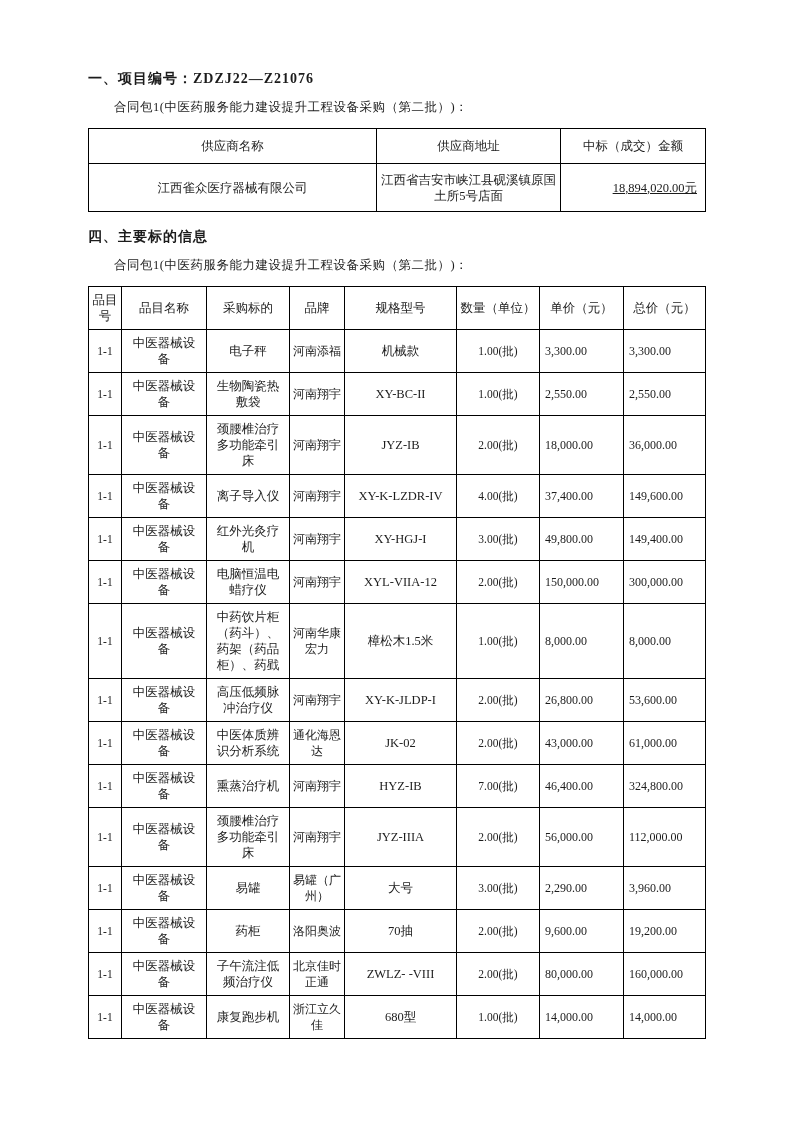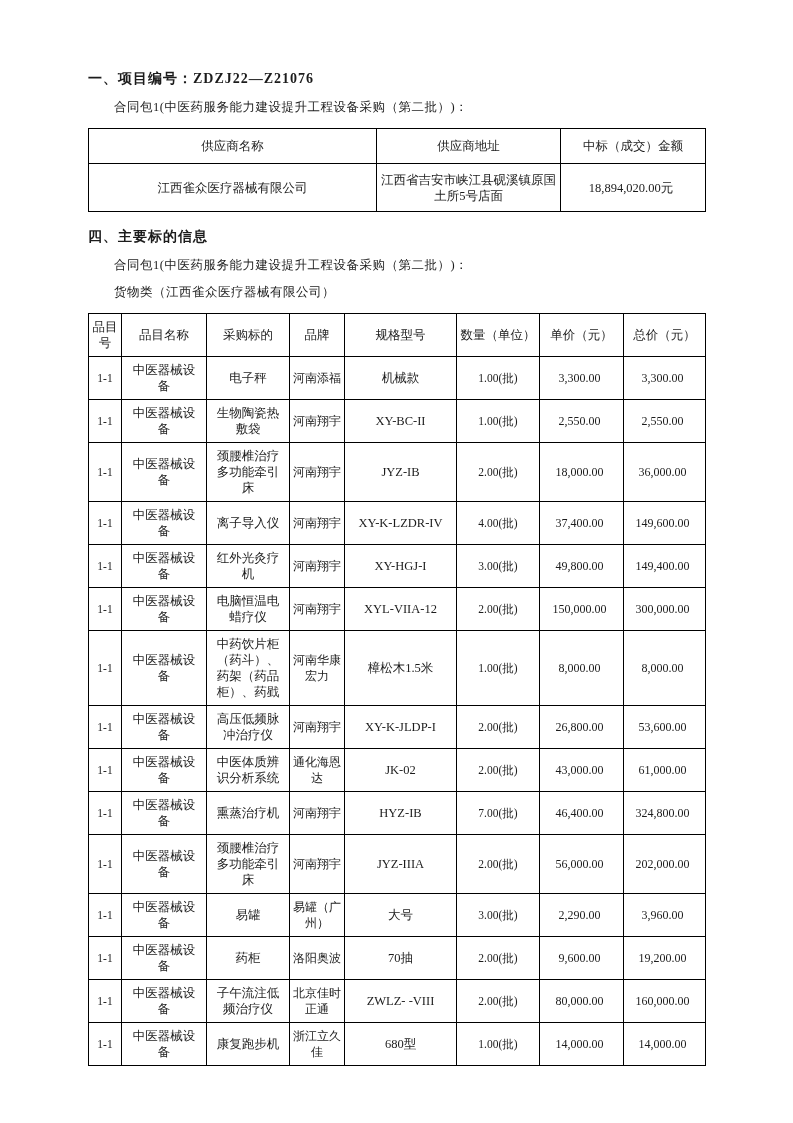--- a/index.html
+++ b/index.html
@@ -49,38 +49,38 @@
     word-break: break-all;
     font-weight: normal;
   }
   
   #result-table { margin-top: 13px; }
   #result-table th { height: 35px; }
   #result-table td { height: 48px; }
   #result-table col:nth-child(1) { width: 288px; }
   #result-table col:nth-child(2) { width: 184px; }
   #result-table col:nth-child(3) { width: 145px; }
-  #result-table td:nth-child(3) { text-align: center; padding-right: 8px; }
+  #result-table td:nth-child(3) { text-align: right; padding-right: 8px; text-decoration: underline; }
   
   #items-table { margin-top: 13px; }
   #items-table col:nth-child(1) { width: 33px; }
   #items-table col:nth-child(2) { width: 85px; }
   #items-table col:nth-child(3) { width: 83px; }
   #items-table col:nth-child(4) { width: 55px; }
   #items-table col:nth-child(5) { width: 112px; }
   #items-table col:nth-child(6) { width: 83px; }
   #items-table col:nth-child(7) { width: 84px; }
   #items-table col:nth-child(8) { width: 82px; }
   #items-table th { padding: 5px 2px; }
   #items-table td { padding: 5px 5px; }
   #items-table td:nth-child(1) { padding: 5px 1px; font-size: 11.5px; }
   #items-table td:nth-child(4) { padding: 5px 2px; font-size: 12px; }
   #items-table td:nth-child(6) { font-size: 11.5px; padding: 5px 2px; }
   #items-table td:nth-child(7),
-  #items-table td:nth-child(8) { text-align: center; padding-right: 9px; font-size: 12px; }
+  #items-table td:nth-child(8) { text-align: left; padding-right: 9px; font-size: 12px; }
 </style>
 </head>
 <body>
 
 <div class="page">
 
   <div class="h-line h1">一、项目编号：ZDZJ22—Z21076</div>
 
 
 
@@ -105,21 +105,20 @@
           <td>江西省吉安市峡江县砚溪镇原国土所5号店面</td>
           <td>18,894,020.00元</td>
         </tr>
       </tbody>
   </table>
 
   <div class="h-line h4">四、主要标的信息</div>
 
   <div class="sub-line">合同包1(中医药服务能力建设提升工程设备采购（第二批）)：</div>
 
-  <div class="sub-line">货物类（江西雀众医疗器械有限公司）</div>
 
   <table id="items-table">
     <colgroup>
         <col>
         <col>
         <col>
         <col>
         <col>
         <col>
         <col>
@@ -239,21 +238,21 @@
           <td>324,800.00</td>
         </tr>
         <tr>
           <td>1-1</td>
           <td>中医器械设备</td>
           <td>颈腰椎治疗多功能牵引床</td>
           <td>河南翔宇</td>
           <td>JYZ-IIIA</td>
           <td>2.00(批)</td>
           <td>56,000.00</td>
-          <td>202,000.00</td>
+          <td>112,000.00</td>
         </tr>
         <tr>
           <td>1-1</td>
           <td>中医器械设备</td>
           <td>易罐</td>
           <td>易罐（广州）</td>
           <td>大号</td>
           <td>3.00(批)</td>
           <td>2,290.00</td>
           <td>3,960.00</td>

